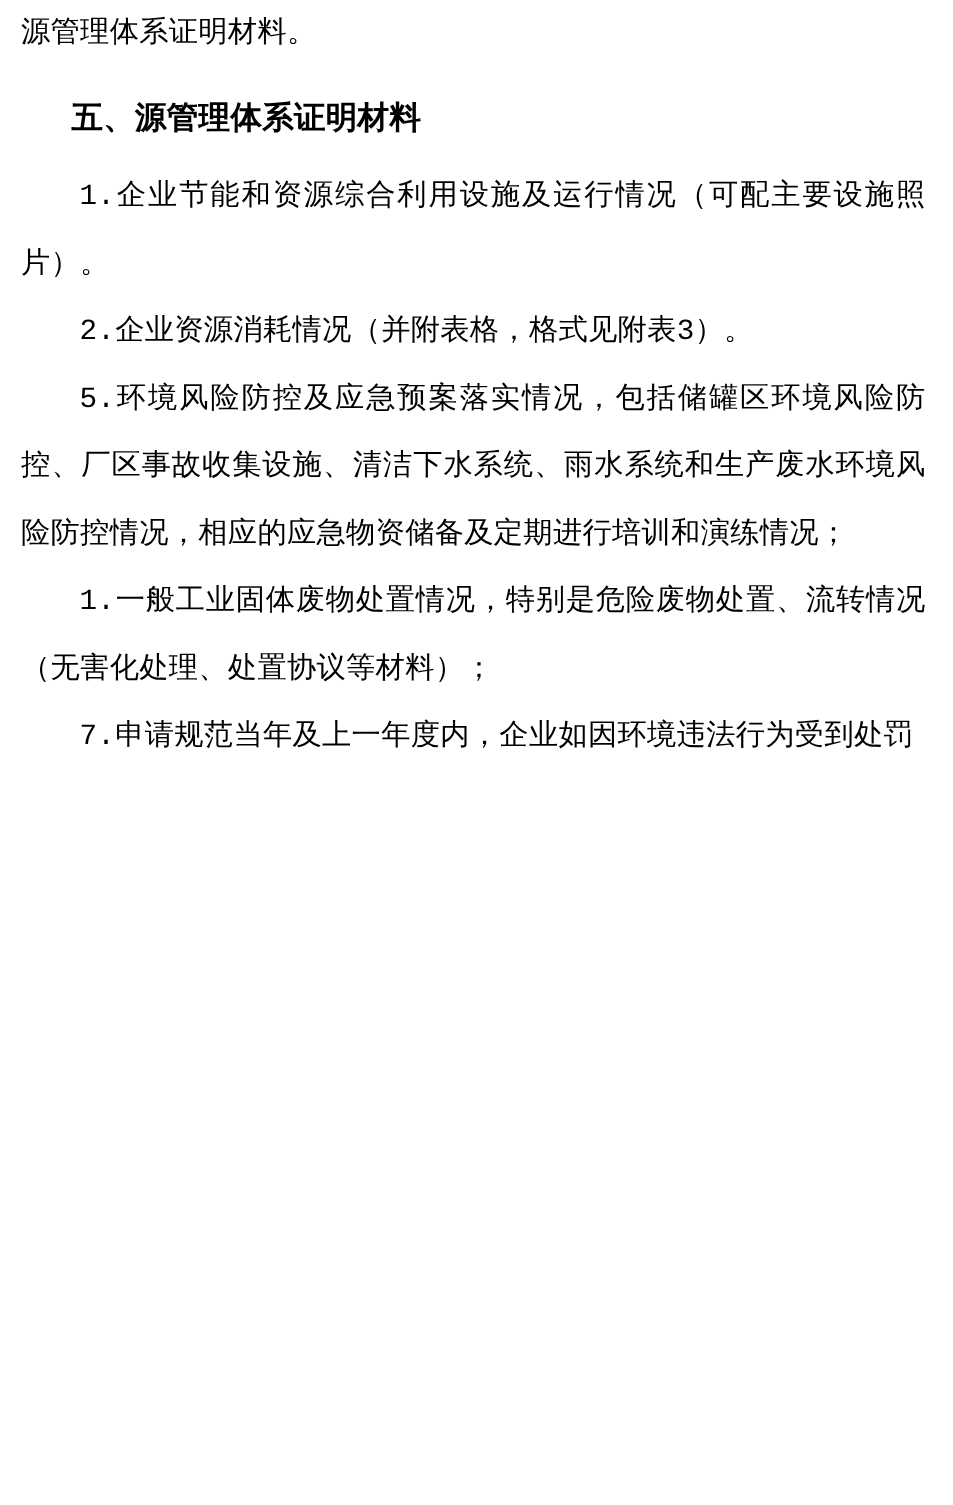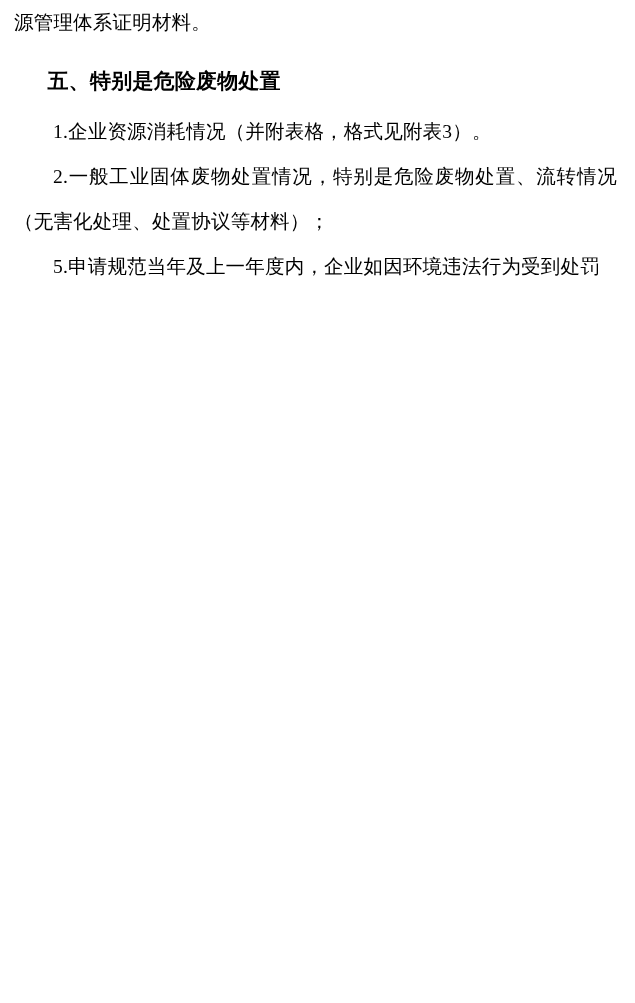--- a/index.html
+++ b/index.html
@@ -6,21 +6,21 @@
     margin: 0;
     padding: 0;
     background: #ffffff;
   }
   .page {
     width: 635px;
     height: 1003px;
     background: #ffffff;
     position: relative;
     overflow: hidden;
-    font-family: Liberation Serif, serif;
+    font-family: Liberation Mono, monospace;
     color: #000000;
     box-sizing: border-box;
     padding: 0 18px 0 14px;
   }
   .doc {
     padding-top: 0;
   }
   p {
     margin: 0;
     font-size: 19.5px;
@@ -48,29 +48,31 @@
 </style>
 </head>
 <body>
 
 <div class="page">
   <div class="doc">
 
     <p class="continued">源管理体系证明材料。</p>
 
 
-    <p class="heading heading-first">五、特别是危险废物处置</p>
+    <p class="heading heading-first">五、源管理体系证明材料</p>
 
+    <p class="para">1.企业节能和资源综合利用设施及运行情况（可配主要设施照片）。</p>
 
-    <p class="para">1.企业资源消耗情况（并附表格，格式见附表3）。</p>
+    <p class="para">2.企业资源消耗情况（并附表格，格式见附表3）。</p>
 
 
 
 
 
 
+    <p class="para">5.环境风险防控及应急预案落实情况，包括储罐区环境风险防控、厂区事故收集设施、清洁下水系统、雨水系统和生产废水环境风险防控情况，相应的应急物资储备及定期进行培训和演练情况；</p>
 
-    <p class="para">2.一般工业固体废物处置情况，特别是危险废物处置、流转情况（无害化处理、处置协议等材料）；</p>
+    <p class="para">1.一般工业固体废物处置情况，特别是危险废物处置、流转情况（无害化处理、处置协议等材料）；</p>
 
-    <p class="para">5.申请规范当年及上一年度内，企业如因环境违法行为受到处罚</p>
+    <p class="para">7.申请规范当年及上一年度内，企业如因环境违法行为受到处罚</p>
 
   </div>
 </div>
 
 </body></html>

